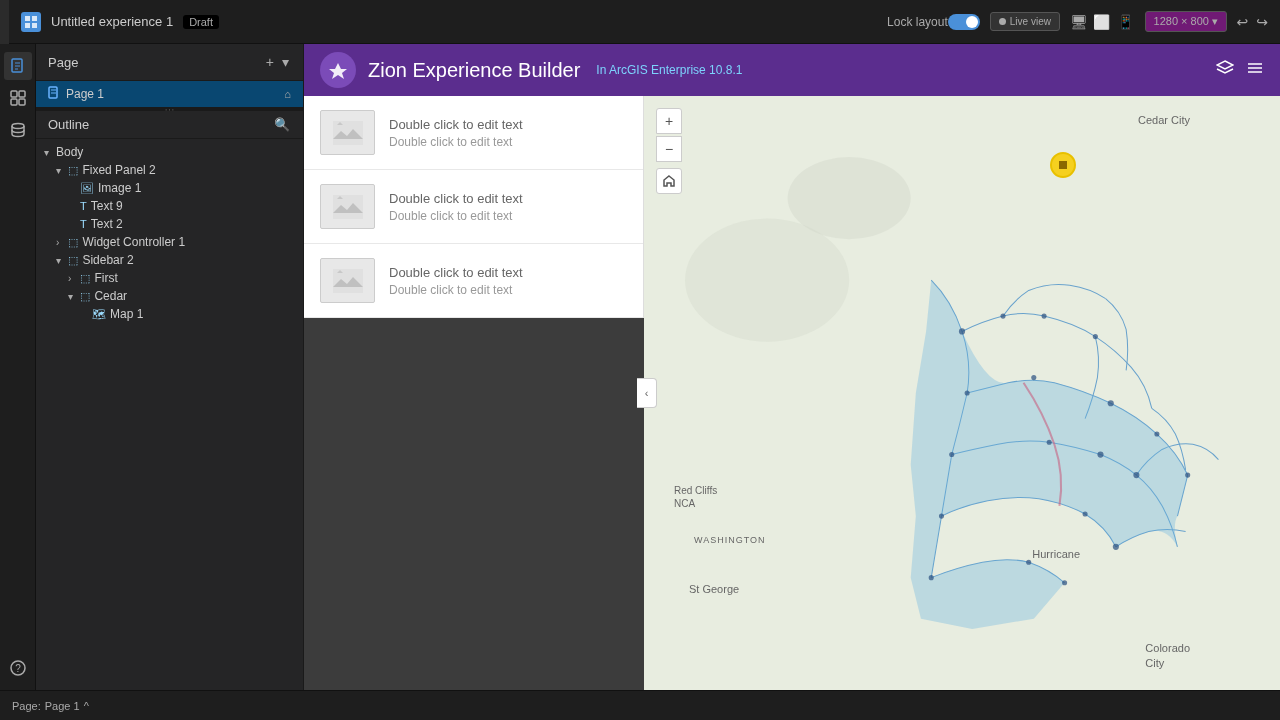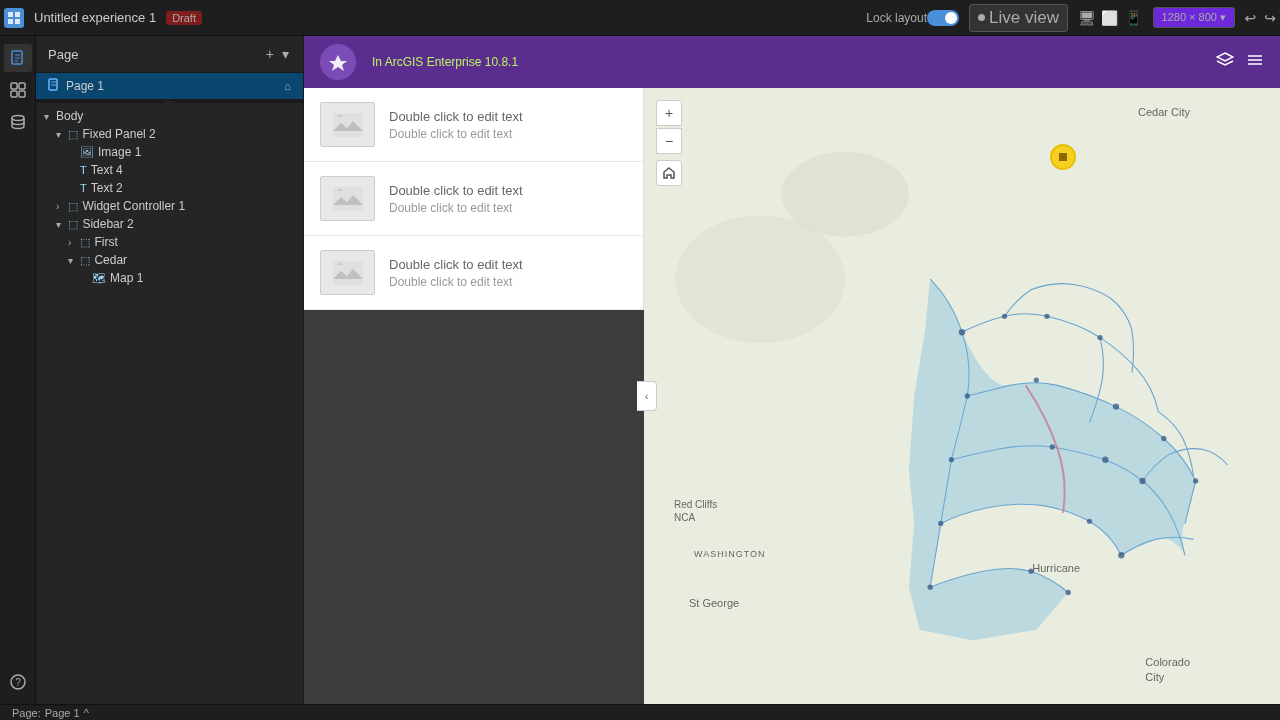--- a/index.html
+++ b/index.html
@@ -1,38 +1,39 @@
 <!DOCTYPE html>
 <html><head>
   <meta charset="utf-8">
   <style>
     * { box-sizing: border-box; margin: 0; padding: 0; }
     body { font-family: 'Segoe UI', Arial, sans-serif; font-size: 13px; background: #2b2b2b; width: 1280px; height: 720px; overflow: hidden; display: flex; flex-direction: column; }
 
     
     #topbar {
-      height: 36px;
+      height: 44px;
       background: #1e1e1e;
       display: flex;
       align-items: center;
-      padding: 0 4px;
+      padding: 0 12px;
       gap: 10px;
       flex-shrink: 0;
       border-bottom: 1px solid #111;
+      margin-left: 9px;
     }
     .app-icon {
       width: 20px; height: 20px;
       background: #4a90d9;
       border-radius: 3px;
       display: flex; align-items: center; justify-content: center;
       color: white; font-size: 11px; font-weight: bold;
     }
     .app-title { color: #ccc; font-size: 13px; }
     .draft-badge {
-      background: #7f1d1d; color: #aaa; font-size: 11px;
+      background: #000000; color: #aaa; font-size: 11px;
       padding: 1px 6px; border-radius: 3px;
     }
     .topbar-spacer { flex: 1; }
     .topbar-controls {
       display: flex; align-items: center; gap: 10px; color: #aaa; font-size: 12px;
     }
     .lock-toggle {
       display: flex; align-items: center; 
     }
     .toggle-switch {
@@ -47,28 +48,28 @@
       width: 12px; height: 12px;
       background: white;
       border-radius: 50%;
       position: absolute;
       right: 2px; top: 2px;
     }
     .live-view-btn {
       display: flex; align-items: center; gap: 4px;
       background: #333; border: 1px solid #555;
       color: #aaa; padding: 3px 8px; border-radius: 3px; cursor: pointer;
-      font-size: 17px;
+      font-size: 10px;
       justify-content: center;
     }
     .live-dot { width: 7px; height: 7px; background: #aaa; border-radius: 50%; }
     .device-icons { display: flex; gap: 6px; align-items: center; }
     .device-icon { color: #aaa; font-size: 14px; cursor: pointer; }
     .resolution-btn {
-      background: #6d28d9; border: 1px solid #555; color: #aaa;
+      background: #701a75; border: 1px solid #555; color: #aaa;
       padding: 3px 8px; border-radius: 3px; font-size: 11px; cursor: pointer;
     }
     .topbar-action-icons { display: flex; gap: 8px; }
     .topbar-action-icon { color: #aaa; font-size: 14px; cursor: pointer; }
 
     
     #main {
       display: flex;
       flex: 1;
       overflow: hidden;
@@ -177,21 +178,21 @@
     .tree-icon-panel { color: #9cdcfe; }
     .tree-icon-image { color: #9cdcfe; }
     .tree-icon-text { color: #9cdcfe; }
     .tree-icon-widget { color: #9cdcfe; }
     .tree-icon-sidebar { color: #9cdcfe; }
     .tree-icon-map { color: #9cdcfe; }
     .tree-label { flex: 1; }
 
     
     #bottom-bar {
-      height: 16px;
+      height: 30px;
       background: #1e1e1e;
       display: flex; align-items: center;
       padding: 0 12px;
       color: #aaa; font-size: 11px;
       border-top: 1px solid #111;
       flex-shrink: 0;
       gap: 4px;
     }
 
     
@@ -221,21 +222,21 @@
       gap: 12px;
     }
     .app-logo-circle {
       width: 36px; height: 36px;
       background: #7b4bb8;
       border-radius: 50%;
       display: flex; align-items: center; justify-content: center;
       color: white; font-size: 14px;
     }
     .app-name { color: white; font-size: 20px; font-weight: 300; }
-    .app-subtitle { color: #bef264; font-size: 12px; margin-left: 4px; }
+    .app-subtitle { color: #7dd3fc; font-size: 12px; margin-left: 4px; }
     .app-header-spacer { flex: 1; }
     .app-header-icons { display: flex; gap: 12px; align-items: center; }
     .app-header-icon { color: white; font-size: 16px; cursor: pointer; }
 
     
     .content-area {
       display: flex;
       flex: 1;
       overflow: hidden;
     }
@@ -461,20 +462,24 @@
             </svg>
         </span>
         <span>Page 1</span>
         <span class="page-home">⌂</span>
       </div>
 
       <div class="resize-handle">
         <span class="resize-dots">⋯</span>
       </div>
 
+      <div class="outline-header">
+        <span class="outline-title">Outline</span>
+        <span class="outline-search">🔍</span>
+      </div>
 
       <div class="outline-tree">
 
         <div class="tree-item tree-indent-0">
           <span class="tree-chevron">▾</span>
           <span class="tree-label">Body</span>
         </div>
 
         <div class="tree-item tree-indent-1">
           <span class="tree-chevron">▾</span>
@@ -484,21 +489,21 @@
 
         <div class="tree-item tree-indent-2">
           <span class="tree-chevron">&nbsp;</span>
           <span class="tree-icon tree-icon-image">🖼</span>
           <span class="tree-label">Image 1</span>
         </div>
 
         <div class="tree-item tree-indent-2">
           <span class="tree-chevron">&nbsp;</span>
           <span class="tree-icon tree-icon-text">T</span>
-          <span class="tree-label">Text 4</span>
+          <span class="tree-label">Text 9</span>
         </div>
 
         <div class="tree-item tree-indent-2">
           <span class="tree-chevron">&nbsp;</span>
           <span class="tree-icon tree-icon-text">T</span>
           <span class="tree-label">Text 2</span>
         </div>
 
         <div class="tree-item tree-indent-1">
           <span class="tree-chevron">›</span>
@@ -537,20 +542,21 @@
   <div id="canvas-area">
     <div id="preview">
       <div class="preview-wrapper">
 
         <div class="app-header-bar">
           <div class="app-logo-circle">
             <svg width="20" height="20" viewBox="0 0 20 20">
               <path d="M10 3 L13 9 L19 9 L14 13 L16 19 L10 15 L4 19 L6 13 L1 9 L7 9 Z" fill="white" opacity="0.9"></path>
             </svg>
           </div>
+          <span class="app-name">Zion Experience Builder</span>
           <span class="app-subtitle">In ArcGIS Enterprise 10.8.1</span>
           <div class="app-header-spacer"></div>
           <div class="app-header-icons">
             <span class="app-header-icon">
               <svg width="18" height="18" viewBox="0 0 18 18">
                   <path d="M9 2 L17 6 L9 10 L1 6 Z" fill="none" stroke="white" stroke-width="1.5"></path>
                   <path d="M1 10 L9 14 L17 10" fill="none" stroke="white" stroke-width="1.5"></path>
                 </svg>
             </span>
             <span class="app-header-icon">

